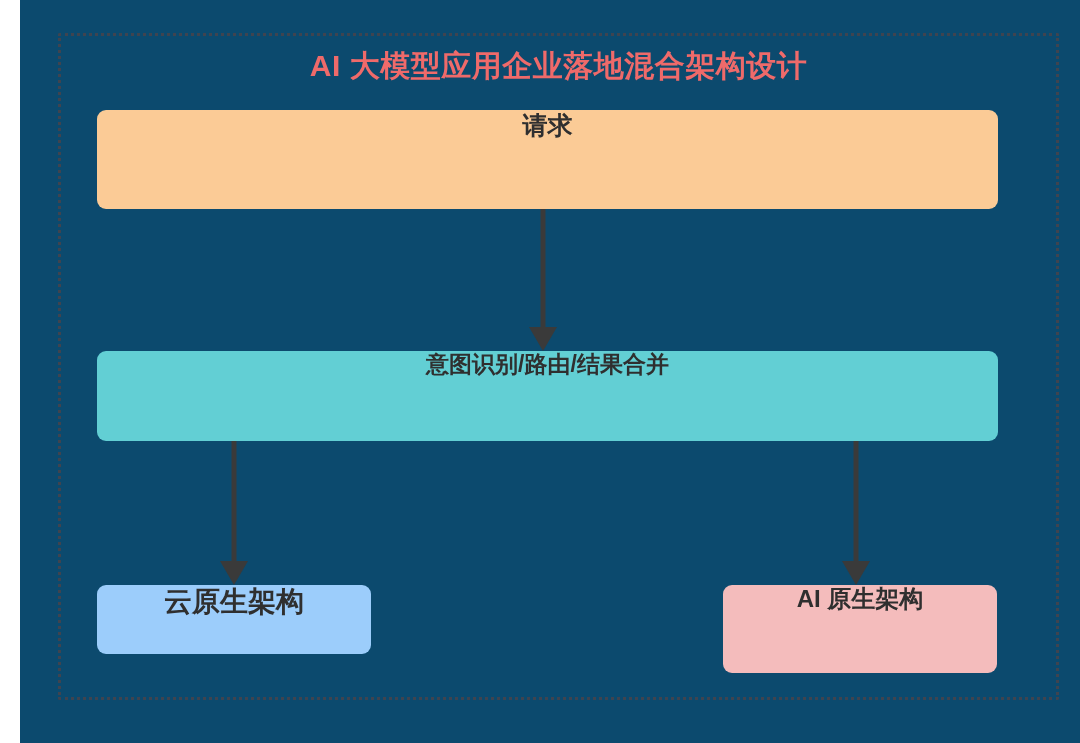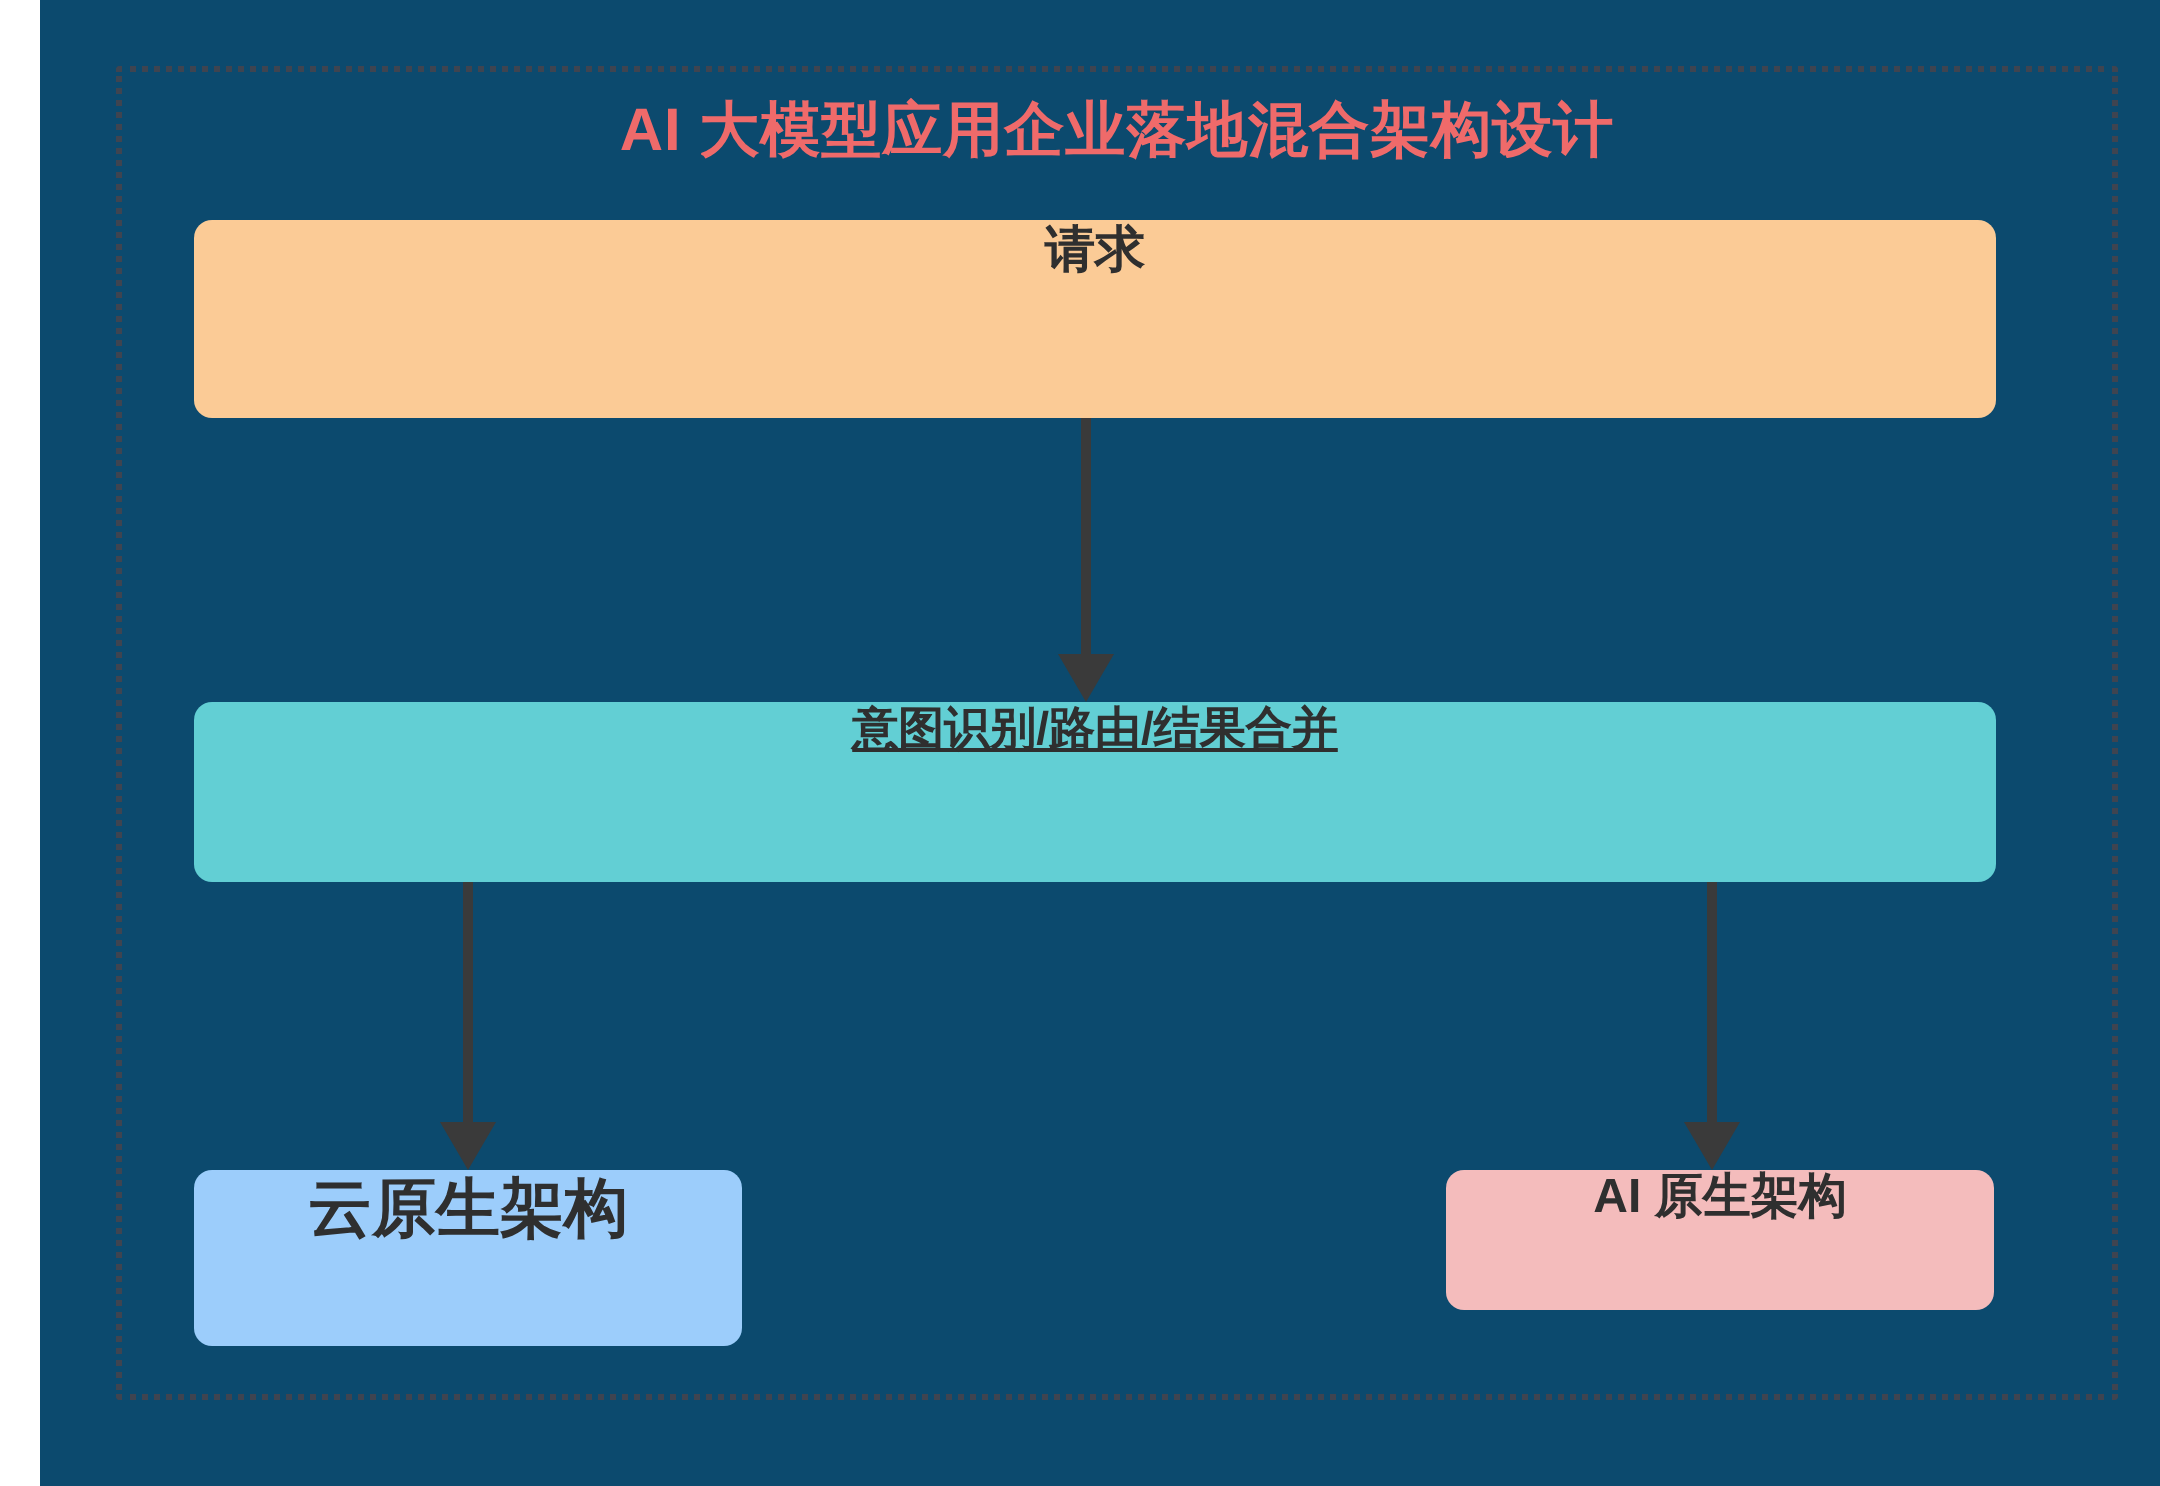--- a/index.html
+++ b/index.html
@@ -73,37 +73,36 @@
     font-size: 25px;
   }
 
   #node-router {
     left: 77px;
     top: 351px;
     width: 901px;
     height: 90px;
     background: #62cfd4;
     font-size: 23px;
-    text-decoration: underline;
   }
 
   #node-cloud-native {
     left: 77px;
     top: 585px;
     width: 274px;
-    height: 88px;
+    height: 69px;
     background: #9ccdfb;
-    font-size: 32px;
+    font-size: 28px;
   }
 
   #node-ai-native {
     left: 703px;
     top: 585px;
     width: 274px;
-    height: 70px;
+    height: 88px;
     background: #f4bcbc;
     font-size: 24px;
   }
 
   
   .arrow {
     position: absolute;
   }
   .arrow-line {
     position: absolute;

